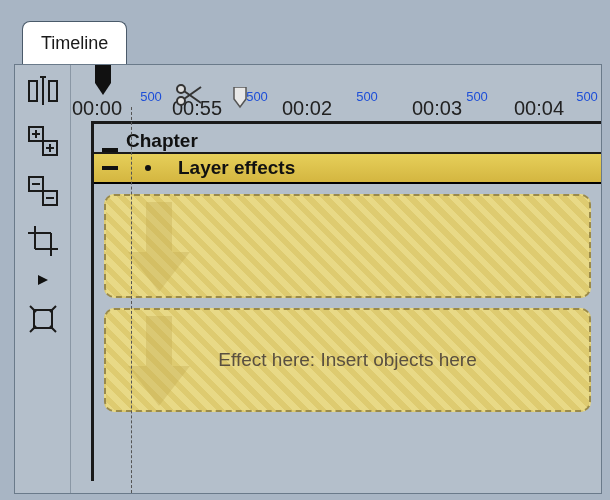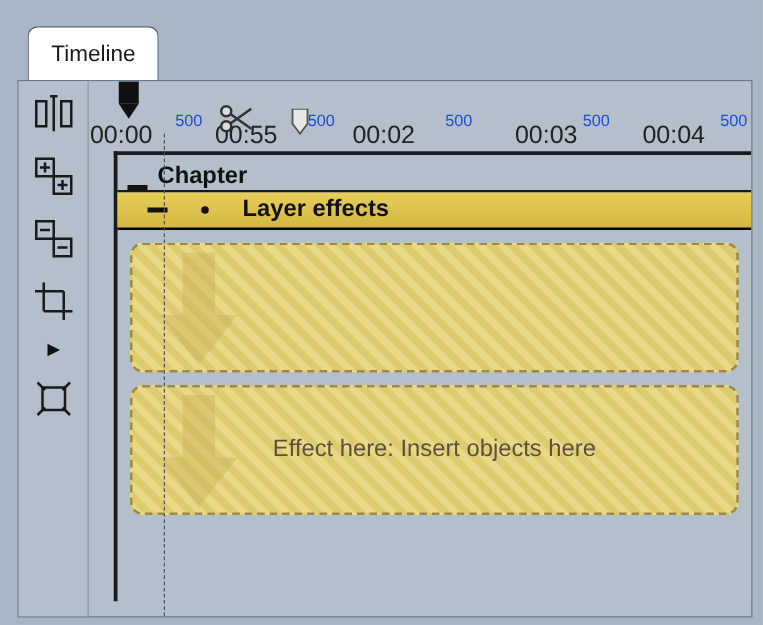--- a/index.html
+++ b/index.html
@@ -154,21 +154,21 @@
     gap: 8px;
   }
   .minus-box {
     width: 16px; height: 4px; background: #111;
     display: inline-block;
   }
   .layer-head {
     height: 30px;
     display: flex;
     align-items: center;
-    padding-left: 24px;
+    padding-left: 8px;
     border-bottom: 2px solid #000;
     background: linear-gradient(#e6cf5a,#d4b640);
     font-weight: bold;
     font-size: 19px;
     color: #111;
     gap: 27px;
   }
   .dot { width: 6px; height: 6px; background: #111; border-radius: 50%; }
 
   .dropzone {

